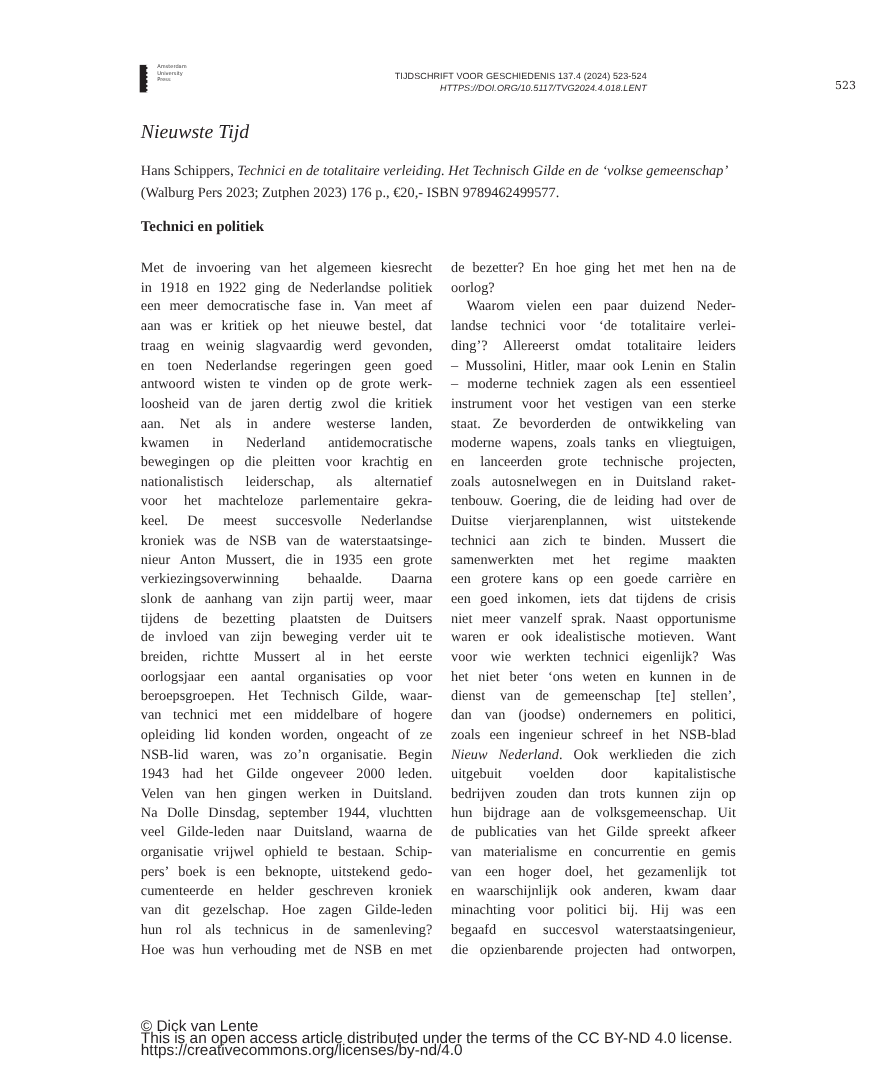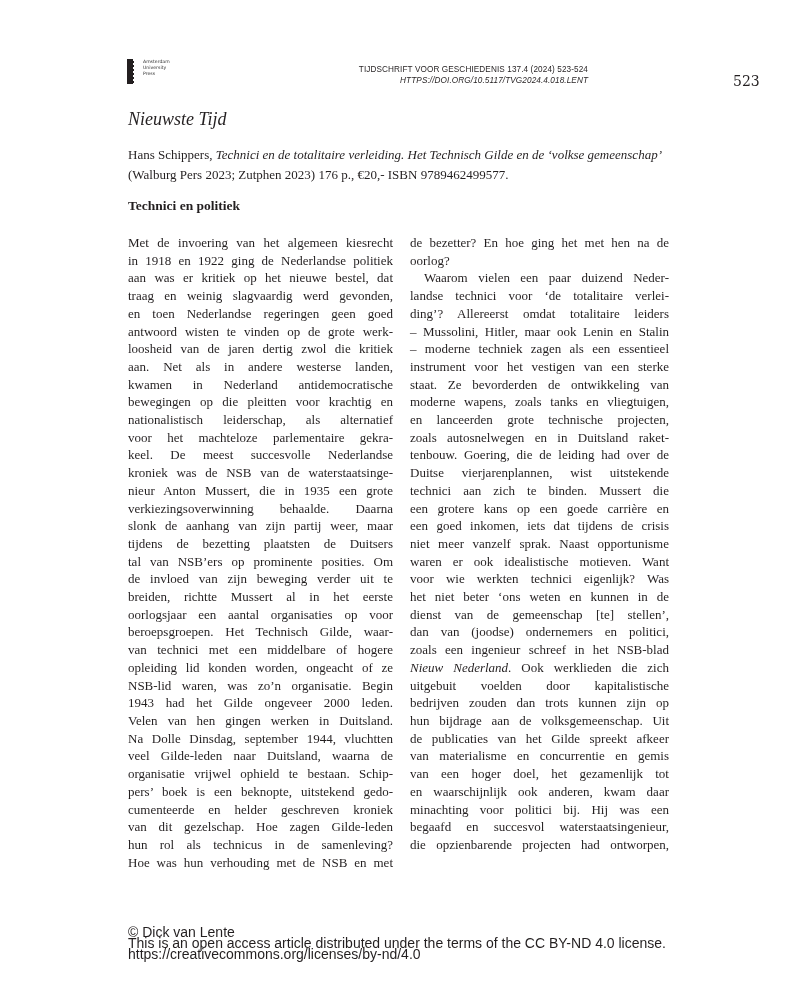--- a/index.html
+++ b/index.html
@@ -8,21 +8,21 @@
 
   .logo { position: absolute; left: 127px; top: 59px; display: flex; align-items: flex-start; }
   .logo-bar { width: 7px; height: 25px; background: #231f20; position: relative; }
   .logo-bar::after { content: ""; position: absolute; right: -2px; top: 0; bottom: 0; width: 3px;
     background: repeating-linear-gradient(to bottom, #fff 0 2px, transparent 2px 4px); }
   .logo-text { margin-left: 9px; font-family: "DejaVu Sans", sans-serif; font-size: 4.6px; line-height: 6px; color: #333; }
 
   .journal { position: absolute; right: 138px; top: 64px; text-align: right;
     font-family: "Liberation Sans", sans-serif; font-size: 8.2px; line-height: 11px; color: #231f20; letter-spacing: 0.1px; }
   .journal .doi { font-style: italic; }
-  .pagenum { position: absolute; left: 733px; top: 73px; font-family: "DejaVu Serif", serif; font-size: 14px; color: #231f20; }
+  .pagenum { position: absolute; left: 759px; top: 73px; font-family: "DejaVu Serif", serif; font-size: 10px; color: #231f20; }
 
   .section { position: absolute; left: 128px; top: 109px; font-family: "Liberation Serif", serif; font-style: italic; font-size: 18px; }
   .biblio { position: absolute; left: 128px; top: 145px; width: 540px; font-family: "Liberation Serif", serif; font-size: 13px; line-height: 20px; }
   .biblio i { font-style: italic; }
   .heading { position: absolute; left: 128px; top: 198px; font-family: "Liberation Serif", serif; font-weight: bold; font-size: 13.5px; }
 
   .col { position: absolute; top: 234px; font-family: "Liberation Serif", serif; font-size: 13px; line-height: 17.7px; }
   .col-left { left: 128px; width: 265px; }
   .col-right { left: 410px; width: 259px; }
   .line { white-space: nowrap; text-align-last: justify; text-align: justify; display: block; }
@@ -53,37 +53,37 @@
 
   <div class="section">Nieuwste Tijd</div>
 
   <div class="biblio"><span>Hans Schippers, </span><i>Technici en de totalitaire verleiding. Het Technisch Gilde en de ‘volkse gemeenschap’</i><br><span>(Walburg Pers 2023; Zutphen 2023) 176 p., €20,- ISBN 9789462499577.</span></div>
 
   <div class="heading">Technici en politiek</div>
 
   <div class="col col-left" id="col-left">
       <span class="line">Met de invoering van het algemeen kiesrecht</span>
       <span class="line">in 1918 en 1922 ging de Nederlandse politiek</span>
+      <span class="line">een meer democratische fase in. Van meet af</span>
       <span class="line">aan was er kritiek op het nieuwe bestel, dat</span>
       <span class="line">traag en weinig slagvaardig werd gevonden,</span>
       <span class="line">en toen Nederlandse regeringen geen goed</span>
       <span class="line">antwoord wisten te vinden op de grote werk-</span>
       <span class="line">loosheid van de jaren dertig zwol die kritiek</span>
       <span class="line">aan. Net als in andere westerse landen,</span>
       <span class="line">kwamen in Nederland antidemocratische</span>
       <span class="line">bewegingen op die pleitten voor krachtig en</span>
       <span class="line">nationalistisch leiderschap, als alternatief</span>
       <span class="line">voor het machteloze parlementaire gekra-</span>
       <span class="line">keel. De meest succesvolle Nederlandse</span>
       <span class="line">kroniek was de NSB van de waterstaatsinge-</span>
       <span class="line">nieur Anton Mussert, die in 1935 een grote</span>
       <span class="line">verkiezingsoverwinning behaalde. Daarna</span>
       <span class="line">slonk de aanhang van zijn partij weer, maar</span>
       <span class="line">tijdens de bezetting plaatsten de Duitsers</span>
-      <span class="line">tal van NSB’ers op prominente posities. Om</span>
       <span class="line">de invloed van zijn beweging verder uit te</span>
       <span class="line">breiden, richtte Mussert al in het eerste</span>
       <span class="line">oorlogsjaar een aantal organisaties op voor</span>
       <span class="line">beroepsgroepen. Het Technisch Gilde, waar-</span>
       <span class="line">van technici met een middelbare of hogere</span>
       <span class="line">opleiding lid konden worden, ongeacht of ze</span>
       <span class="line">NSB-lid waren, was zo’n organisatie. Begin</span>
       <span class="line">1943 had het Gilde ongeveer 2000 leden.</span>
       <span class="line">Velen van hen gingen werken in Duitsland.</span>
       <span class="line">Na Dolle Dinsdag, september 1944, vluchtten</span>
@@ -104,20 +104,21 @@
       <span class="line">– Mussolini, Hitler, maar ook Lenin en Stalin</span>
       <span class="line">– moderne techniek zagen als een essentieel</span>
       <span class="line">instrument voor het vestigen van een sterke</span>
       <span class="line">staat. Ze bevorderden de ontwikkeling van</span>
       <span class="line">moderne wapens, zoals tanks en vliegtuigen,</span>
       <span class="line">en lanceerden grote technische projecten,</span>
       <span class="line">zoals autosnelwegen en in Duitsland raket-</span>
       <span class="line">tenbouw. Goering, die de leiding had over de</span>
       <span class="line">Duitse vierjarenplannen, wist uitstekende</span>
       <span class="line">technici aan zich te binden. Mussert die</span>
+      <span class="line">samenwerkten met het regime maakten</span>
       <span class="line">een grotere kans op een goede carrière en</span>
       <span class="line">een goed inkomen, iets dat tijdens de crisis</span>
       <span class="line">niet meer vanzelf sprak. Naast opportunisme</span>
       <span class="line">waren er ook idealistische motieven. Want</span>
       <span class="line">voor wie werkten technici eigenlijk? Was</span>
       <span class="line">het niet beter ‘ons weten en kunnen in de</span>
       <span class="line">dienst van de gemeenschap [te] stellen’,</span>
       <span class="line">dan van (joodse) ondernemers en politici,</span>
       <span class="line">zoals een ingenieur schreef in het NSB-blad</span>
       <span class="line"><i>Nieuw Nederland</i>. Ook werklieden die zich</span>

